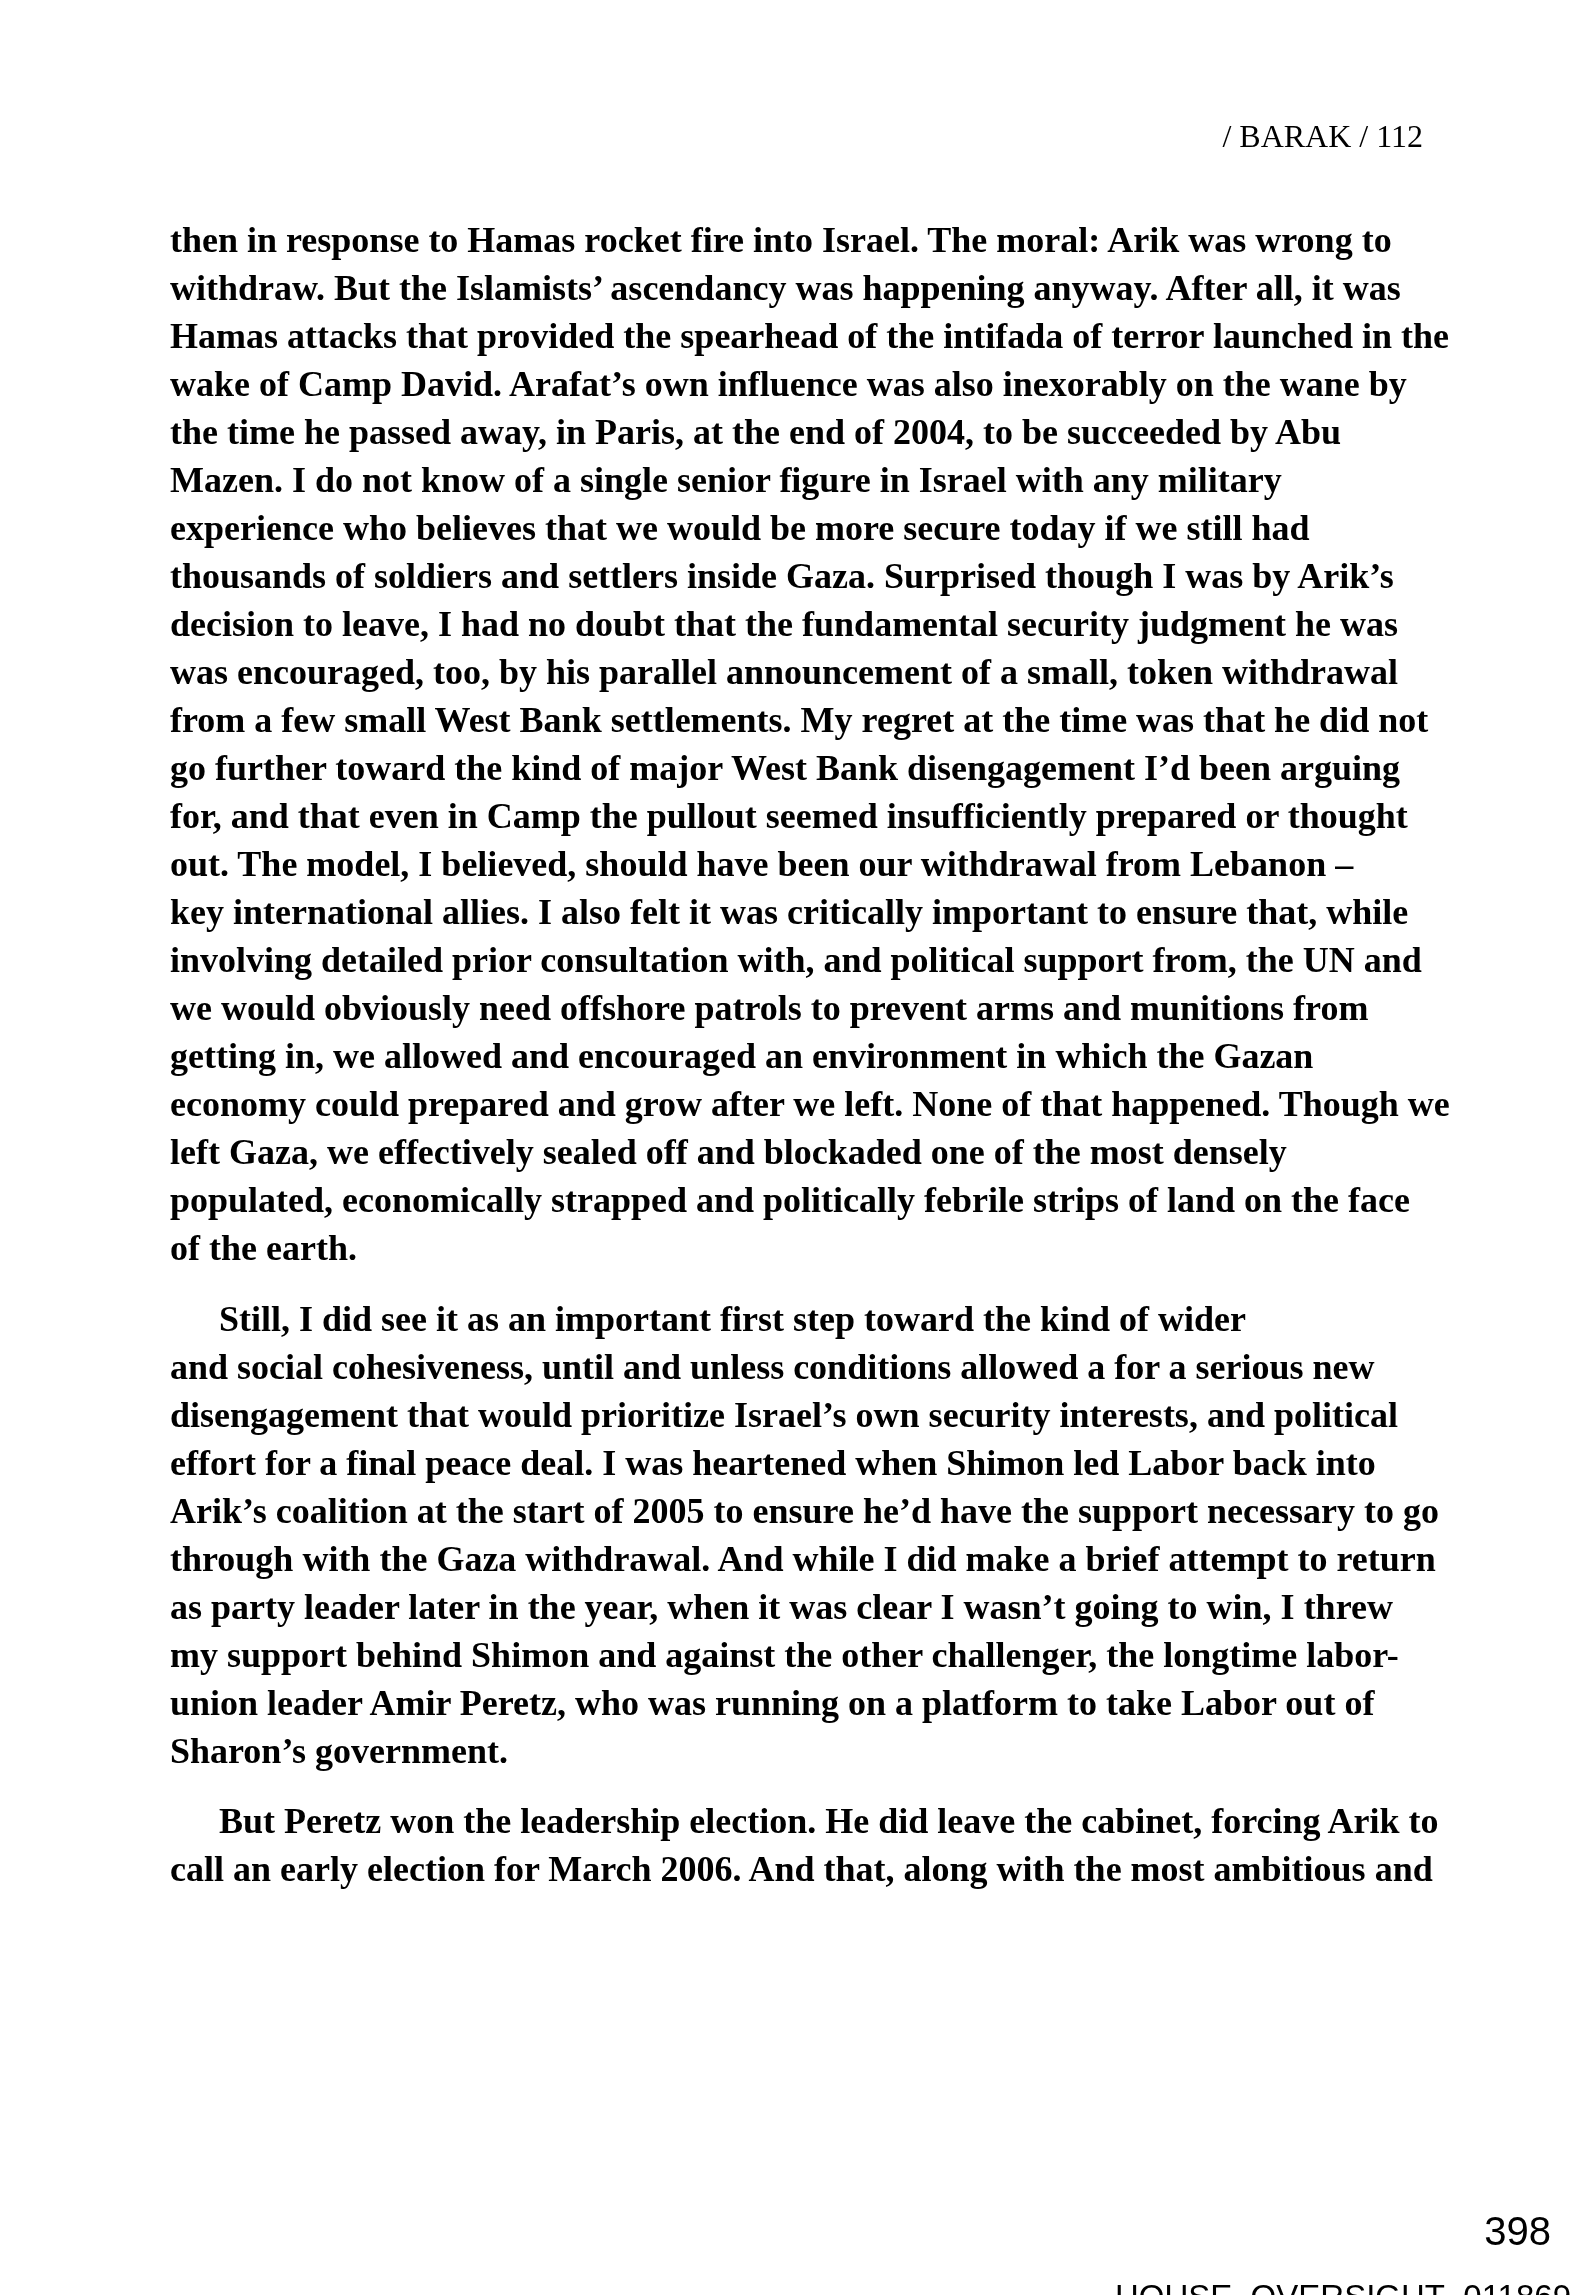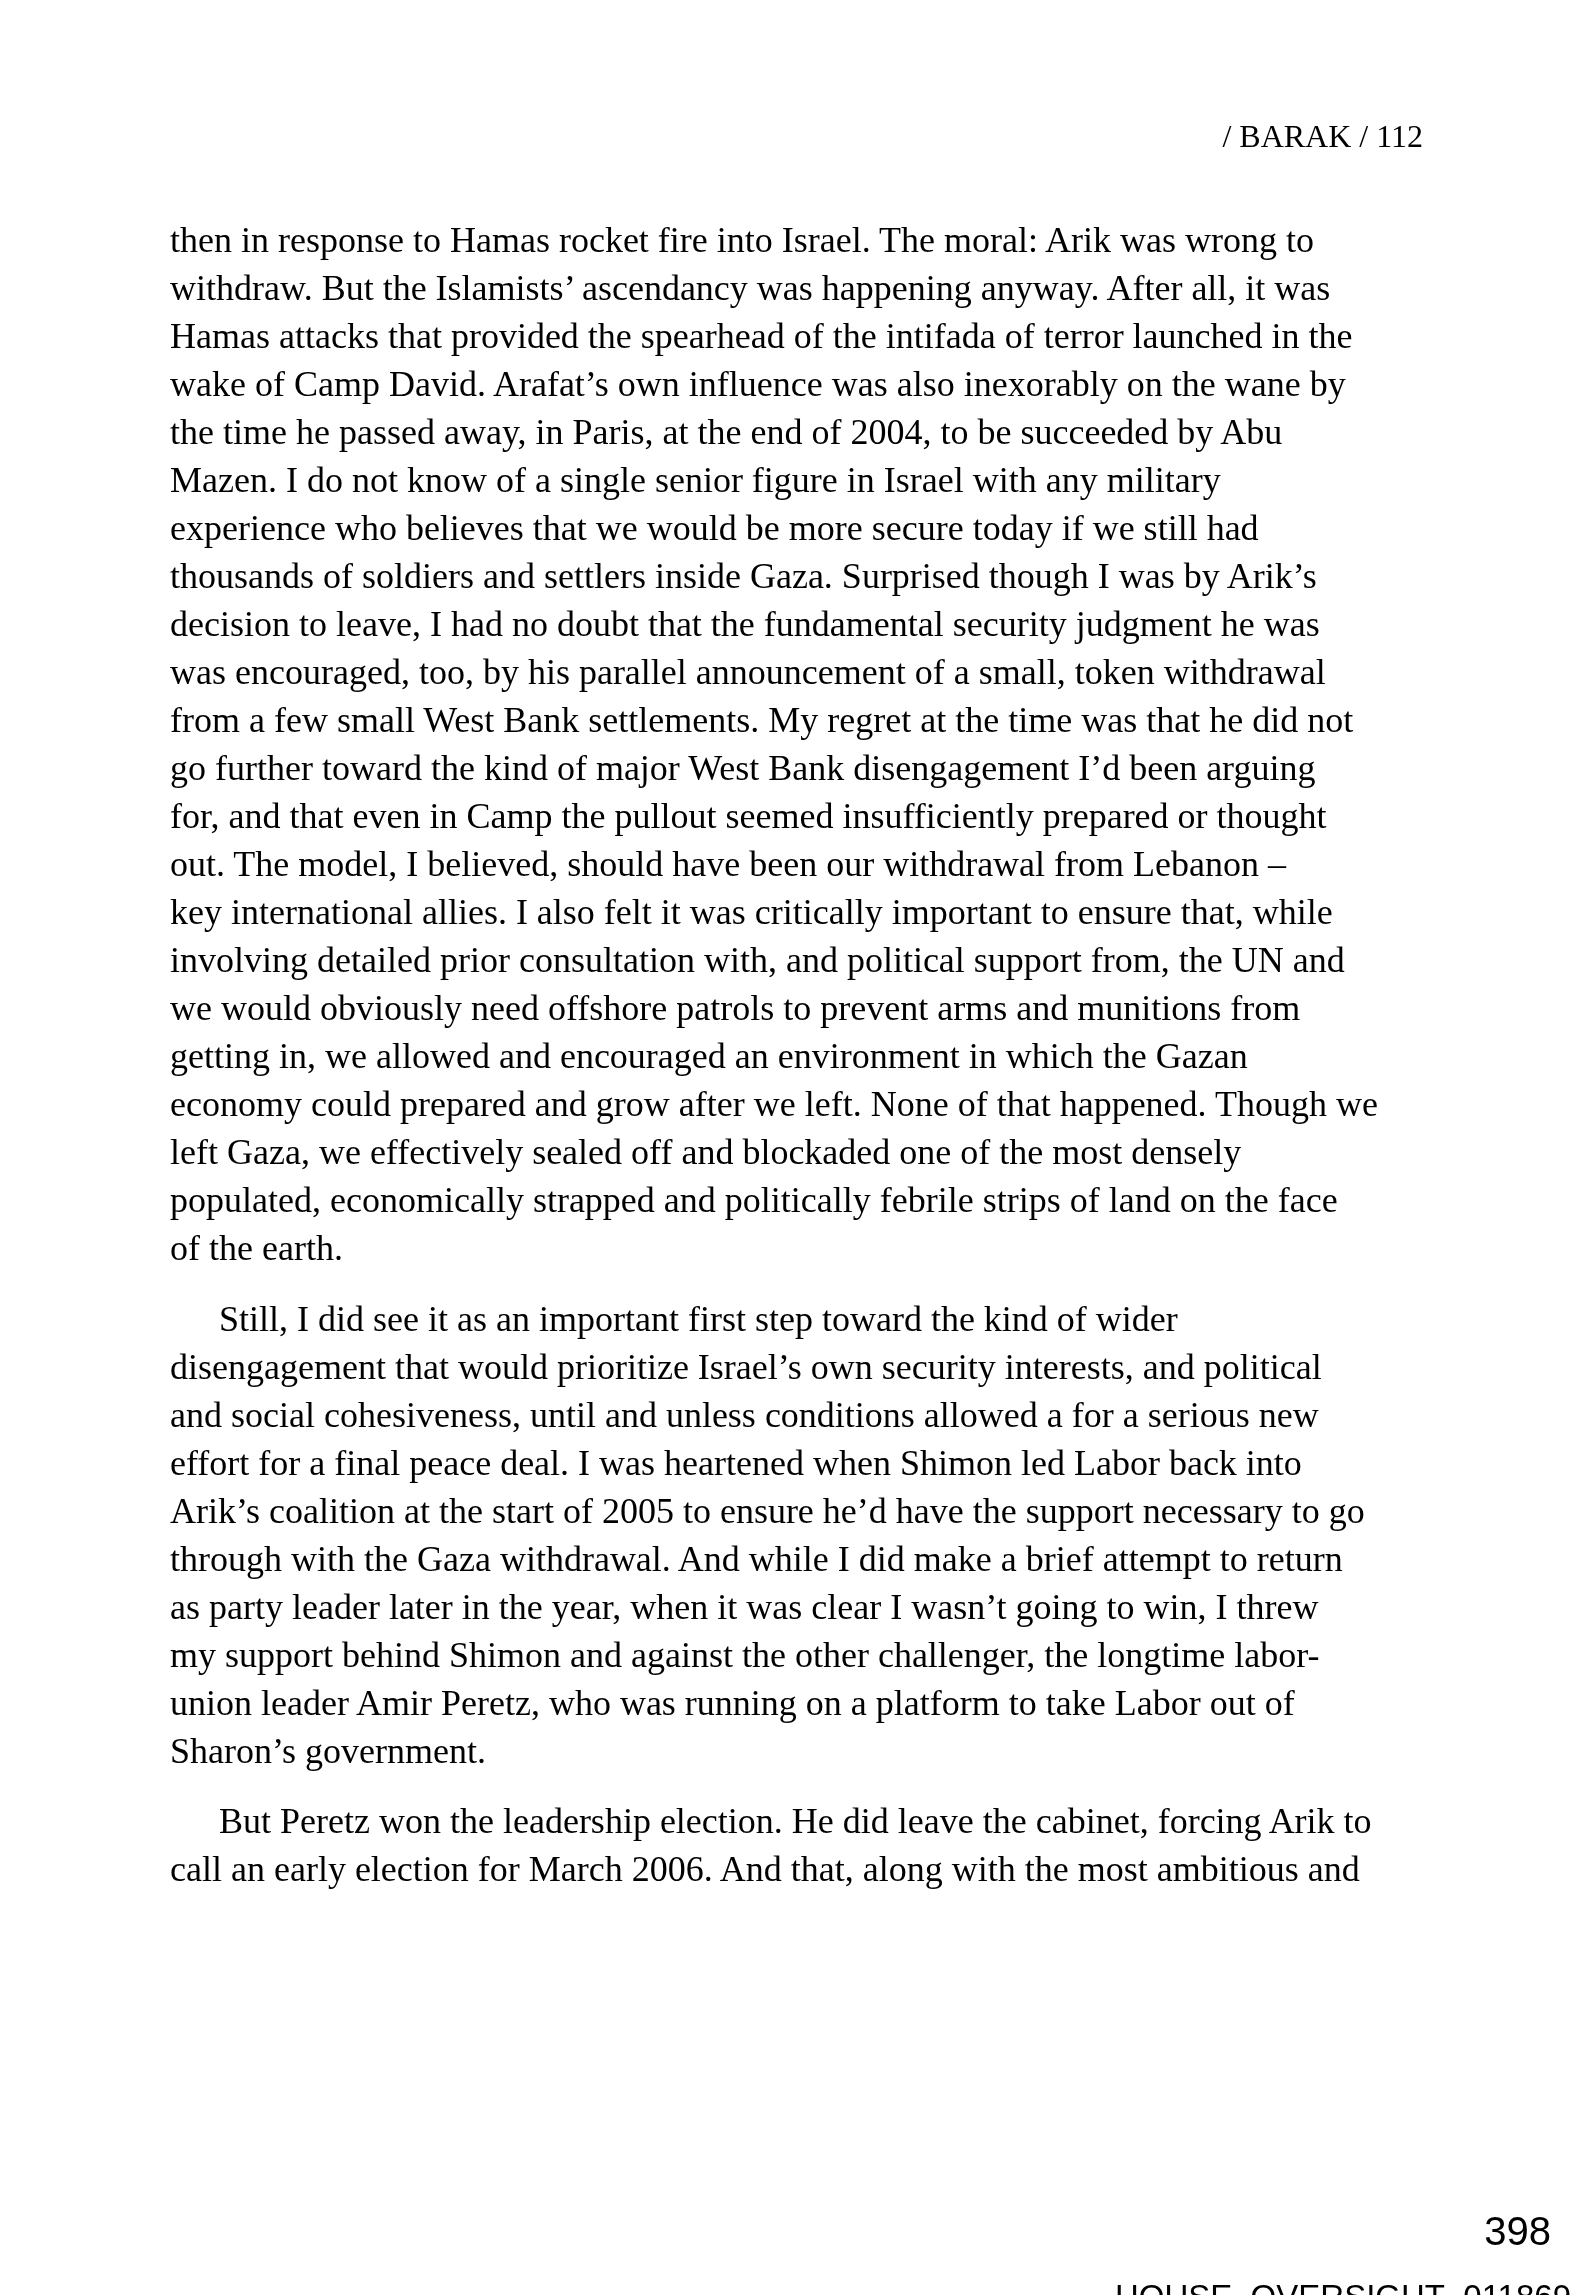--- a/index.html
+++ b/index.html
@@ -22,21 +22,21 @@
     white-space: nowrap;
   }
   .body-text {
     position: absolute;
     left: 170px;
     top: 188px;
     width: 1258px;
     font-size: 36px;
     line-height: 48px;
   }
-  .paragraph { margin: 0; }
+  .paragraph { margin: 0; font-weight: bold; }
   .paragraph + .paragraph { margin-top: 22.5px; }
   .paragraph.indent .line:first-child { padding-left: 49px; }
   .line { white-space: nowrap; }
   .page-number {
     position: absolute;
     top: 2181px;
     right: 40px;
     font-family: "Liberation Sans", sans-serif;
     font-size: 40px;
     line-height: 45px;
@@ -78,22 +78,22 @@
         <div class="line">involving detailed prior consultation with, and political support from, the UN and</div>
         <div class="line">we would obviously need offshore patrols to prevent arms and munitions from</div>
         <div class="line">getting in, we allowed and encouraged an environment in which the Gazan</div>
         <div class="line">economy could prepared and grow after we left. None of that happened. Though we</div>
         <div class="line">left Gaza, we effectively sealed off and blockaded one of the most densely</div>
         <div class="line">populated, economically strapped and politically febrile strips of land on the face</div>
         <div class="line">of the earth.</div>
       </div>
       <div class="paragraph indent">
         <div class="line">Still, I did see it as an important first step toward the kind of wider</div>
+        <div class="line">and social cohesiveness, until and unless conditions allowed a for a serious new</div>
         <div class="line">disengagement that would prioritize Israel’s own security interests, and political</div>
-        <div class="line">and social cohesiveness, until and unless conditions allowed a for a serious new</div>
         <div class="line">effort for a final peace deal. I was heartened when Shimon led Labor back into</div>
         <div class="line">Arik’s coalition at the start of 2005 to ensure he’d have the support necessary to go</div>
         <div class="line">through with the Gaza withdrawal. And while I did make a brief attempt to return</div>
         <div class="line">as party leader later in the year, when it was clear I wasn’t going to win, I threw</div>
         <div class="line">my support behind Shimon and against the other challenger, the longtime labor-</div>
         <div class="line">union leader Amir Peretz, who was running on a platform to take Labor out of</div>
         <div class="line">Sharon’s government.</div>
       </div>
       <div class="paragraph indent">
         <div class="line">But Peretz won the leadership election. He did leave the cabinet, forcing Arik to</div>

